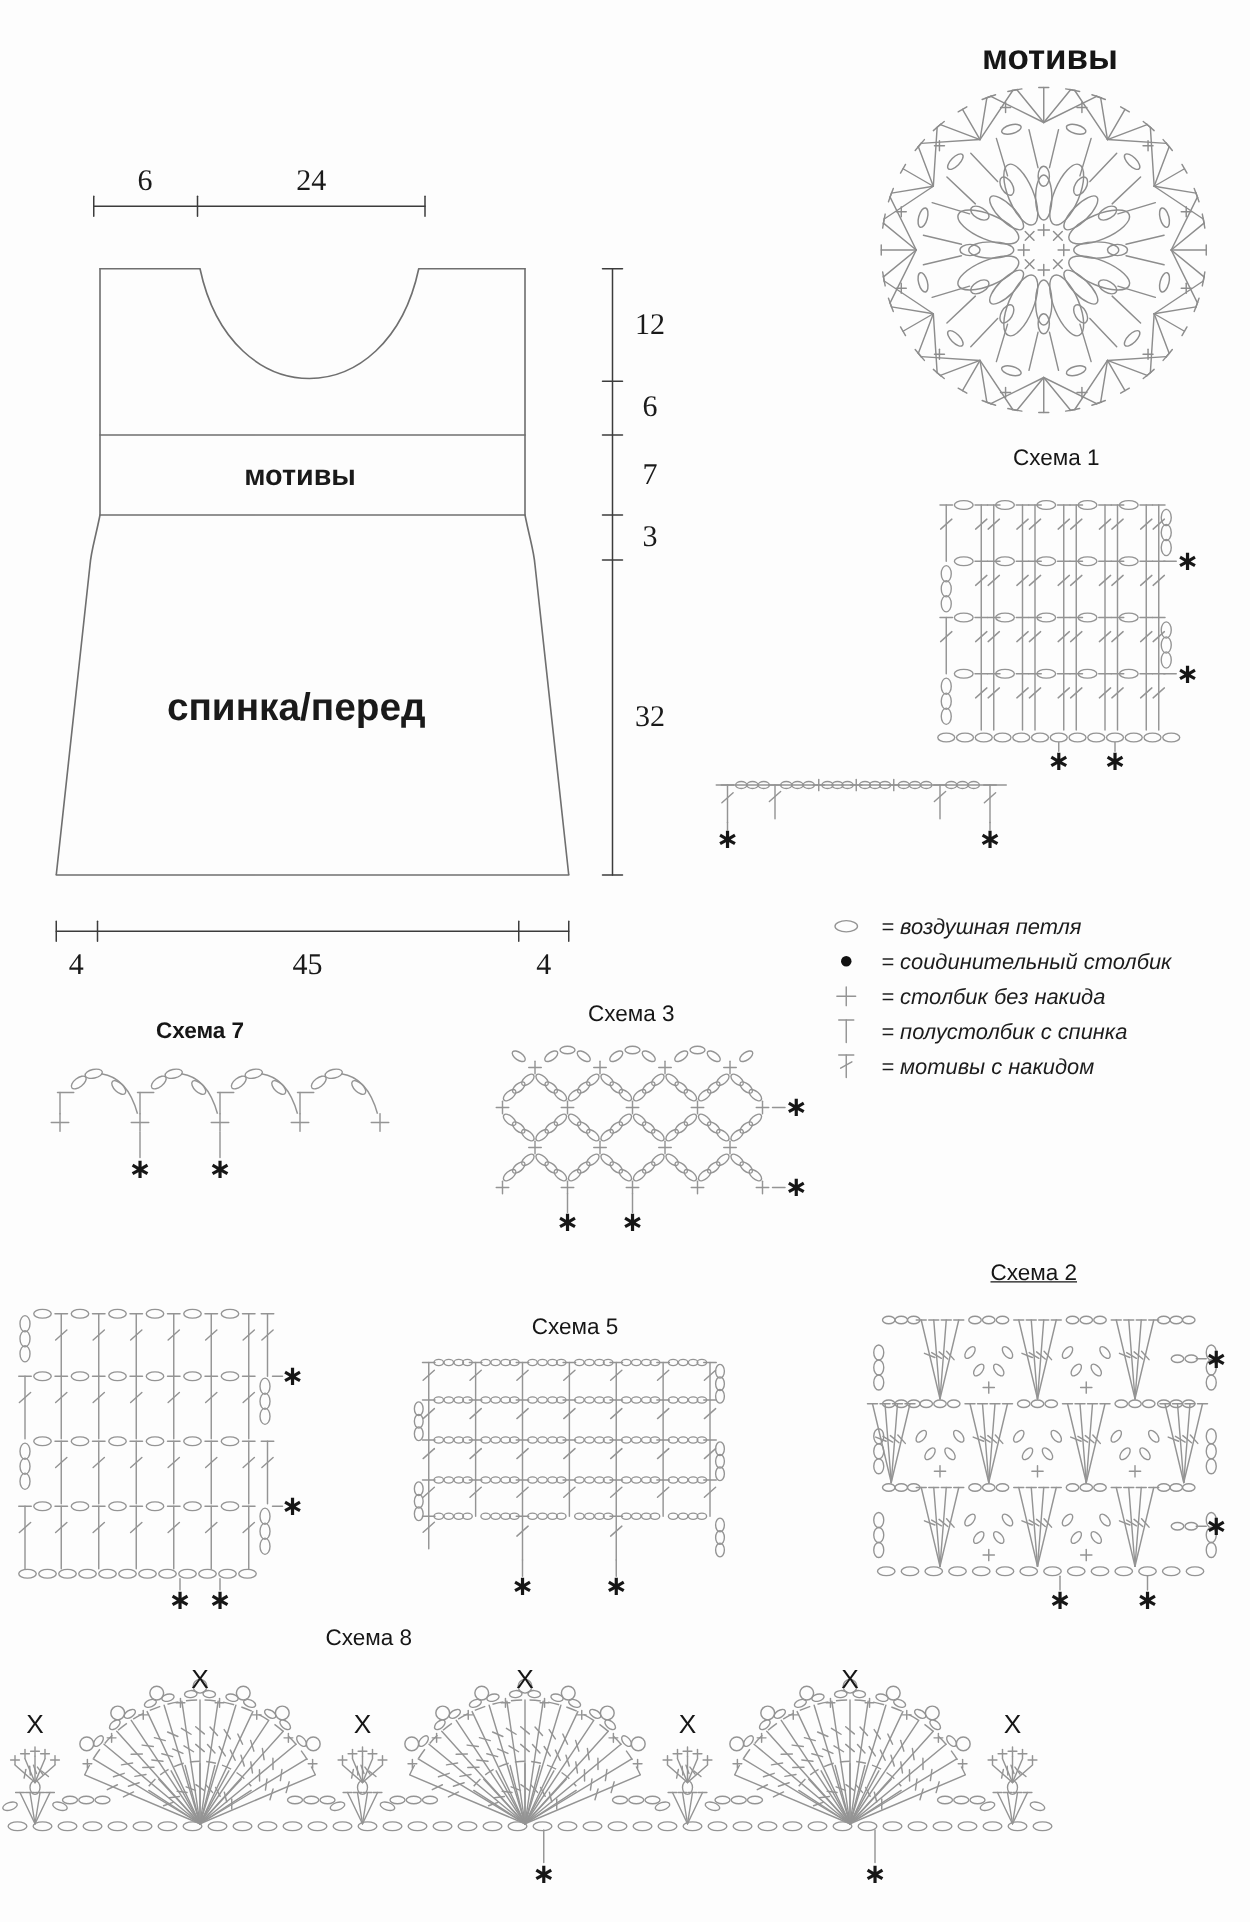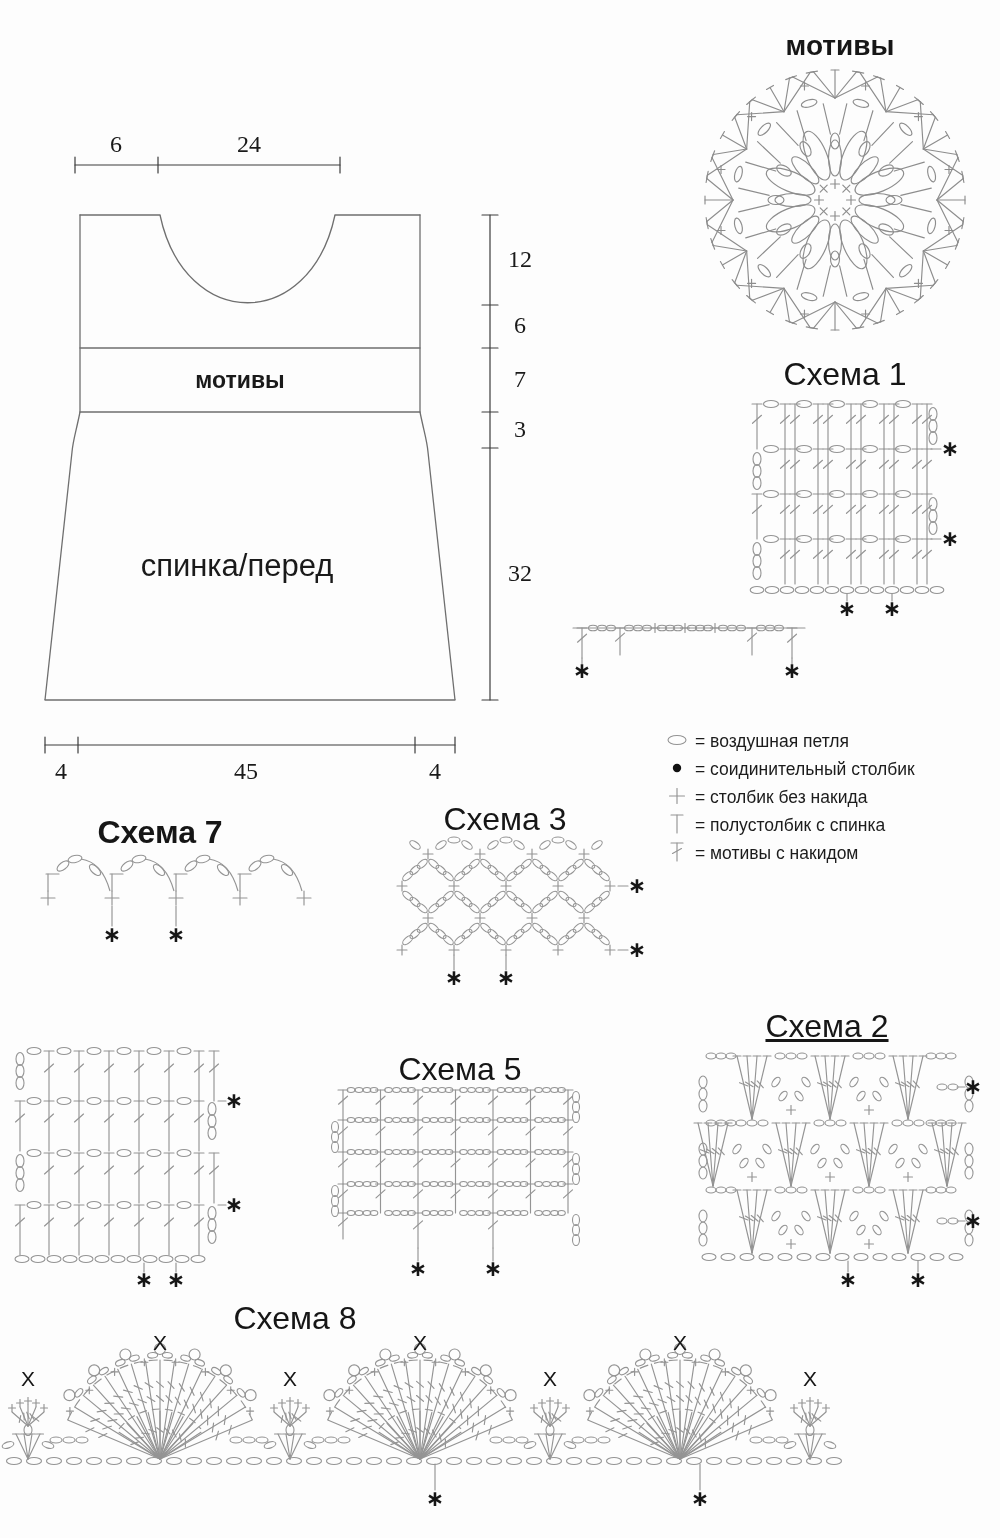--- a/index.html
+++ b/index.html
@@ -1,18 +1,18 @@
 <!DOCTYPE html>
 <html><head>
 <meta charset="utf-8">
 <style>
   html,body{margin:0;padding:0;background:#fff;}
   .page{position:relative;width:1000px;height:1538px;background:#fdfdfd;overflow:hidden;
         font-family:"Liberation Sans",sans-serif;}
-  .ctitle{position:absolute;text-align:center;font-size:32px;font-weight:500;color:#161616;
+  .ctitle{position:absolute;text-align:center;font-size:18px;font-weight:500;color:#161616;
           font-family:"Liberation Sans",sans-serif;}
   svg{position:absolute;overflow:visible;}
   #motif-title{left:710px;top:30px;width:260px;font-size:28px;font-weight:600;}
   #t-c1{left:745px;top:356px;width:200px;}
   #t-c7{left:55px;top:814px;width:210px;font-weight:bold;}
   #t-c3{left:400px;top:801px;width:210px;}
   #t-c4{left:15px;top:996px;width:210px;}
   #t-c5{left:355px;top:1051px;width:210px;}
   #t-c2{left:722px;top:1008px;width:210px;text-decoration:underline;}
   #t-c6{left:190px;top:1300px;width:210px;}
@@ -22,23 +22,23 @@
   #mini{left:565px;top:618px;}
   #c7{left:30px;top:846px;}
   #c3{left:385px;top:836px;}
   #c4{left:10px;top:1034px;}
   #c5{left:330px;top:1074px;}
   #c2{left:695px;top:1044px;}
   #c6{left:0px;top:1328px;}
   #garment-yoke-label{position:absolute;left:140px;top:367px;width:200px;text-align:center;
     font-size:23px;font-weight:600;color:#1a1a1a;}
   #garment-body-label{position:absolute;left:77px;top:548px;width:320px;text-align:center;
-    font-size:31px;font-weight:400;color:#1a1a1a;}
+    font-size:31px;font-weight:700;color:#1a1a1a;}
   #legend{position:absolute;left:663px;top:730px;display:flex;flex-direction:column;gap:6px;}
-  .legend-row{display:flex;align-items:flex-end;height:22px;}
+  .legend-row{display:flex;align-items:center;gap:10px;height:22px;font-style:italic;}
   .legend-sym{width:32px;height:24px;position:relative;flex:0 0 32px;}
   .legend-sym svg{position:absolute;left:0;top:0;}
   .legend-label{font-size:17.5px;color:#1c1c1c;white-space:nowrap;}
 </style>
 </head>
 <body>
 
 <div class="page">
 
   <svg id="garment-svg" width="520" height="690">

